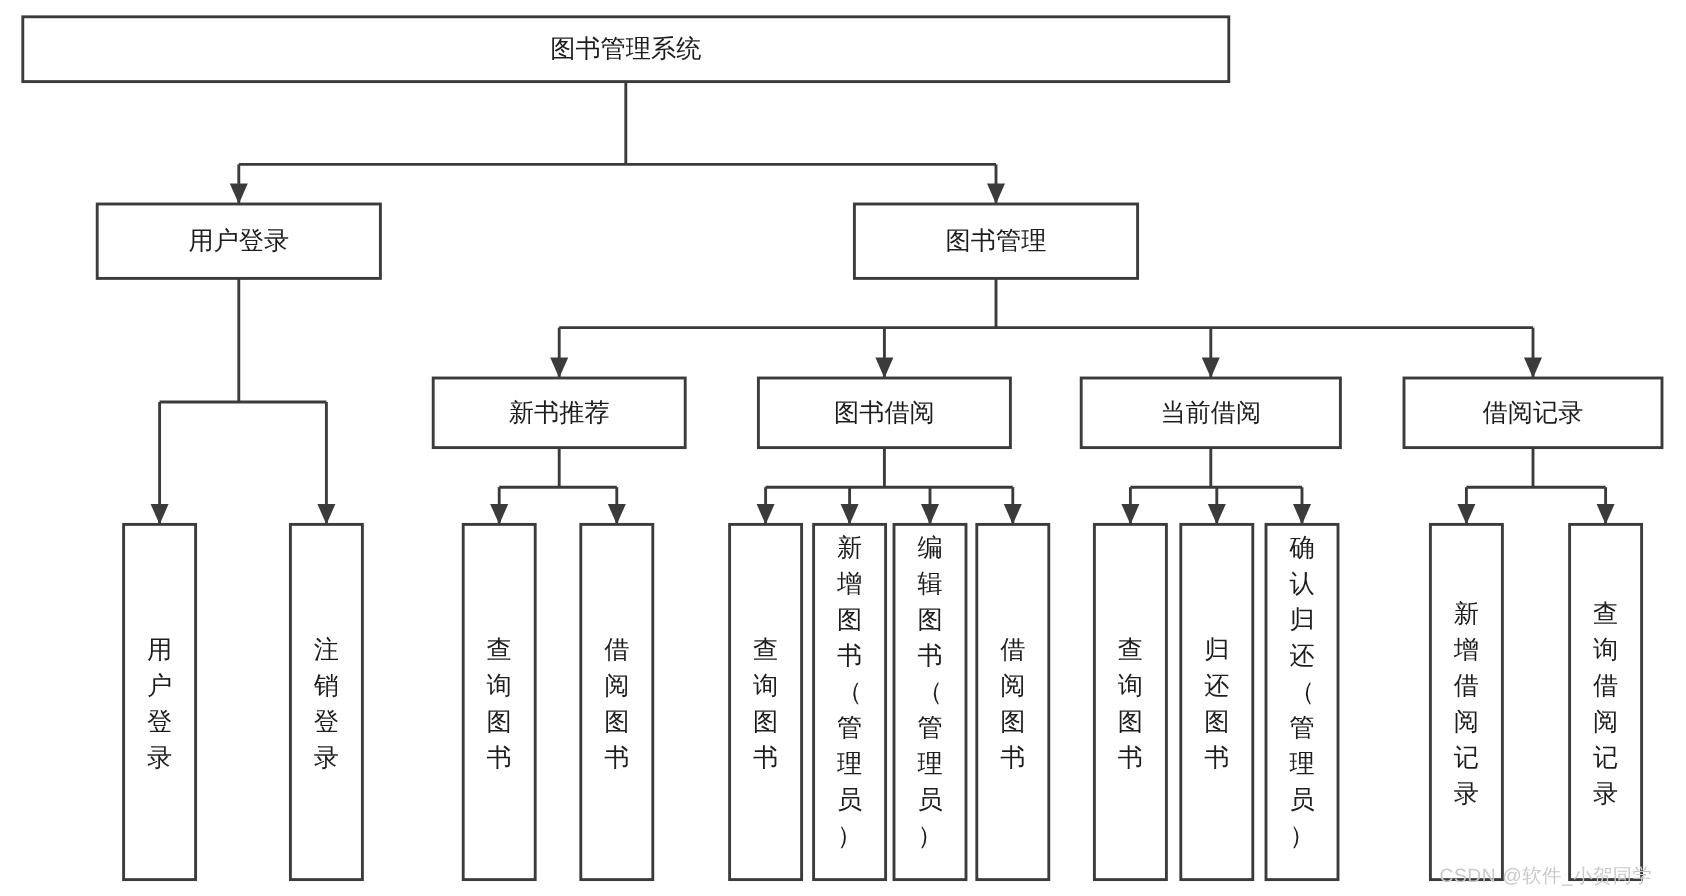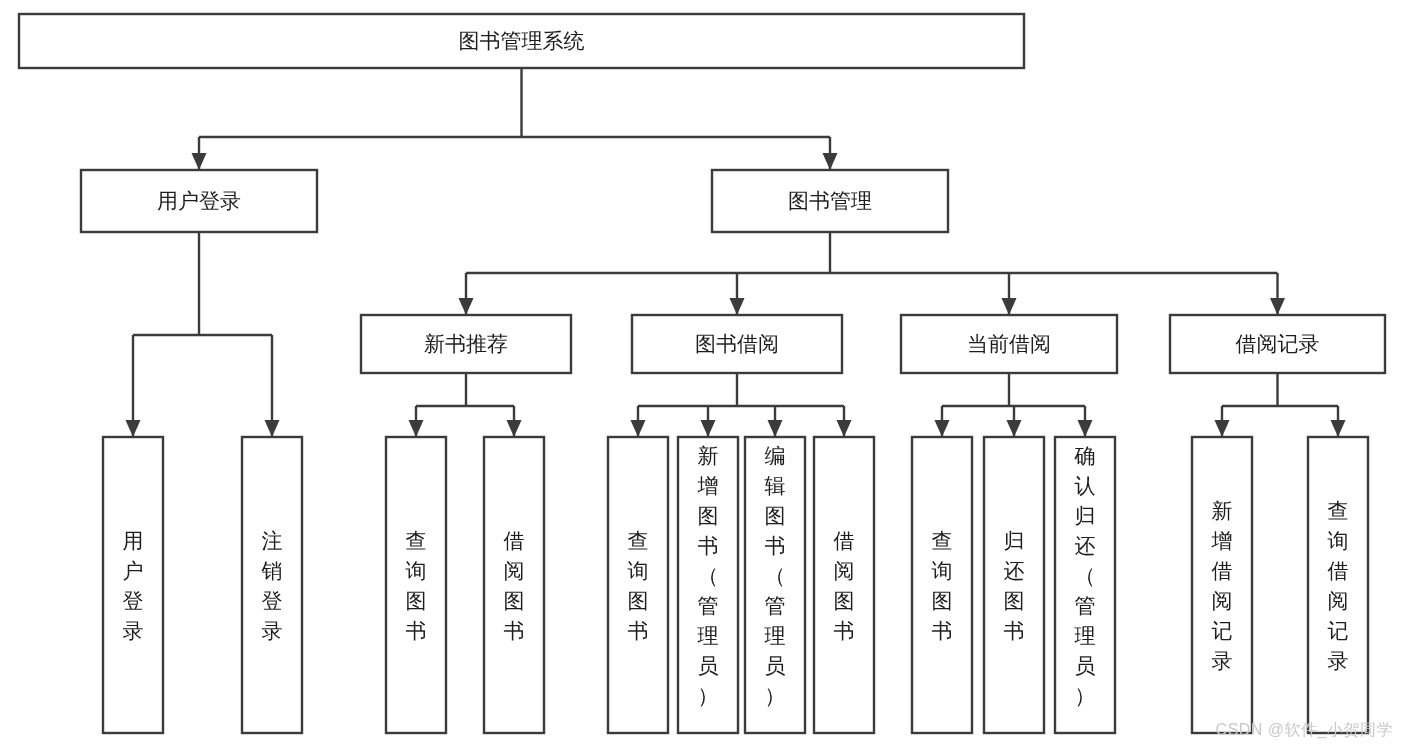--- a/index.html
+++ b/index.html
@@ -49,21 +49,21 @@
     dominant-baseline: middle;
   }
   .node-label-v {
     font-family: "Liberation Sans", "DejaVu Sans", sans-serif;
     font-size: 21px;
     fill: #1d1d1d;
     text-anchor: middle;
   }
   .watermark {
     position: absolute;
-    right: 12px;
+    right: 28px;
     bottom: 6px;
     font-family: "Liberation Sans", "DejaVu Sans", sans-serif;
     font-size: 16px;
     color: #c9c9c9;
     letter-spacing: 0.5px;
     white-space: nowrap;
     pointer-events: none;
   }
 </style>
 </head>

